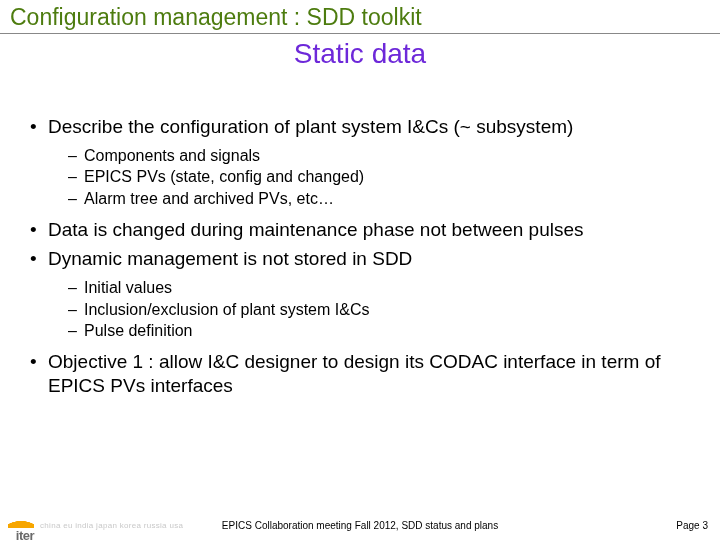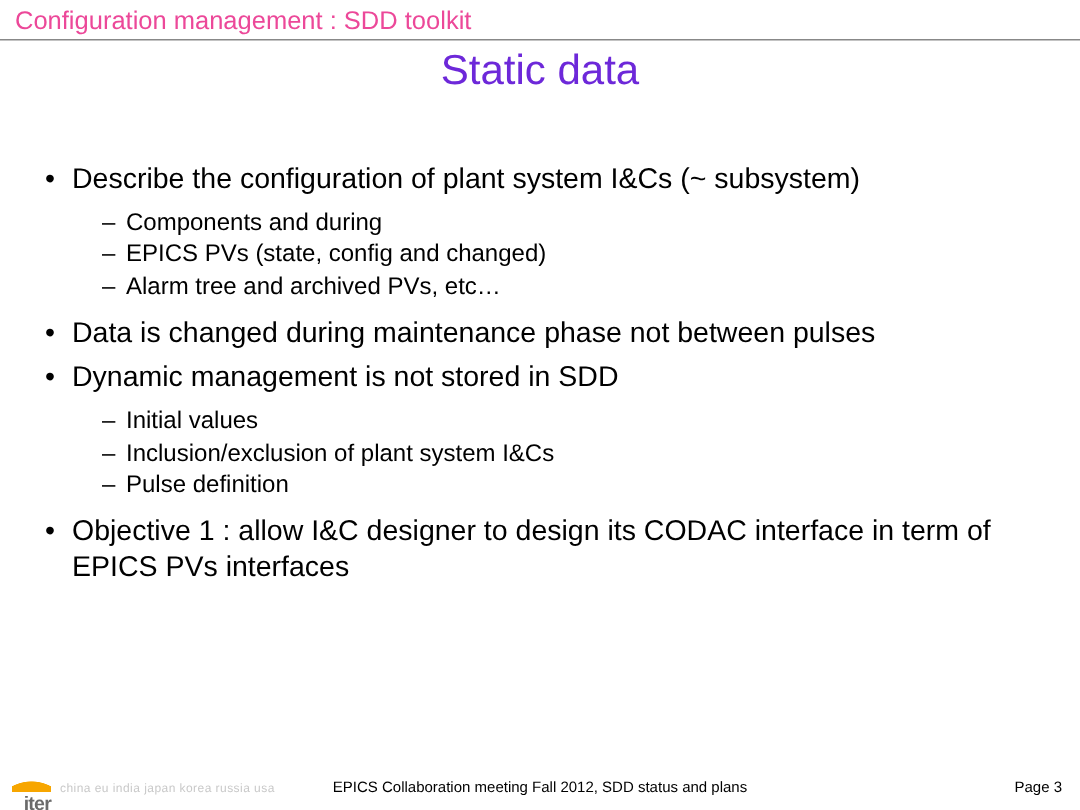--- a/index.html
+++ b/index.html
@@ -6,22 +6,22 @@
   body {
     width: 720px;
     height: 540px;
     font-family: Arial, Helvetica, sans-serif;
     background: #ffffff;
     position: relative;
     overflow: hidden;
   }
   .header {
     padding: 4px 10px 2px 10px;
-    font-size: 17px;
-    color: #ec4899;
+    font-size: 23px;
+    color: #4d7c0f;
     border-bottom: 1px solid #888;
   }
   .title {
     text-align: center;
     font-size: 28px;
     font-weight: normal;
     color: #6d28d9;
     padding: 4px 0 10px 0;
   }
   .content {
@@ -125,21 +125,21 @@
 <body>
 
 <div class="header">Configuration management : SDD toolkit</div>
 <div class="title">Static data</div>
 
 <div class="content">
   <ul class="top">
     <li>
       <span>Describe the configuration of plant system I&amp;Cs (~ subsystem)</span>
       <ul class="sub">
-        <li>Components and during</li>
+        <li>Components and signals</li>
         <li>EPICS PVs (state, config and changed)</li>
         <li>Alarm tree and archived PVs, etc…</li>
       </ul>
     </li>
     <li>
       <span>Data is changed during maintenance phase not between pulses</span>
     </li>
     <li>
       <span>Dynamic management is not stored in SDD</span>
       <ul class="sub">

